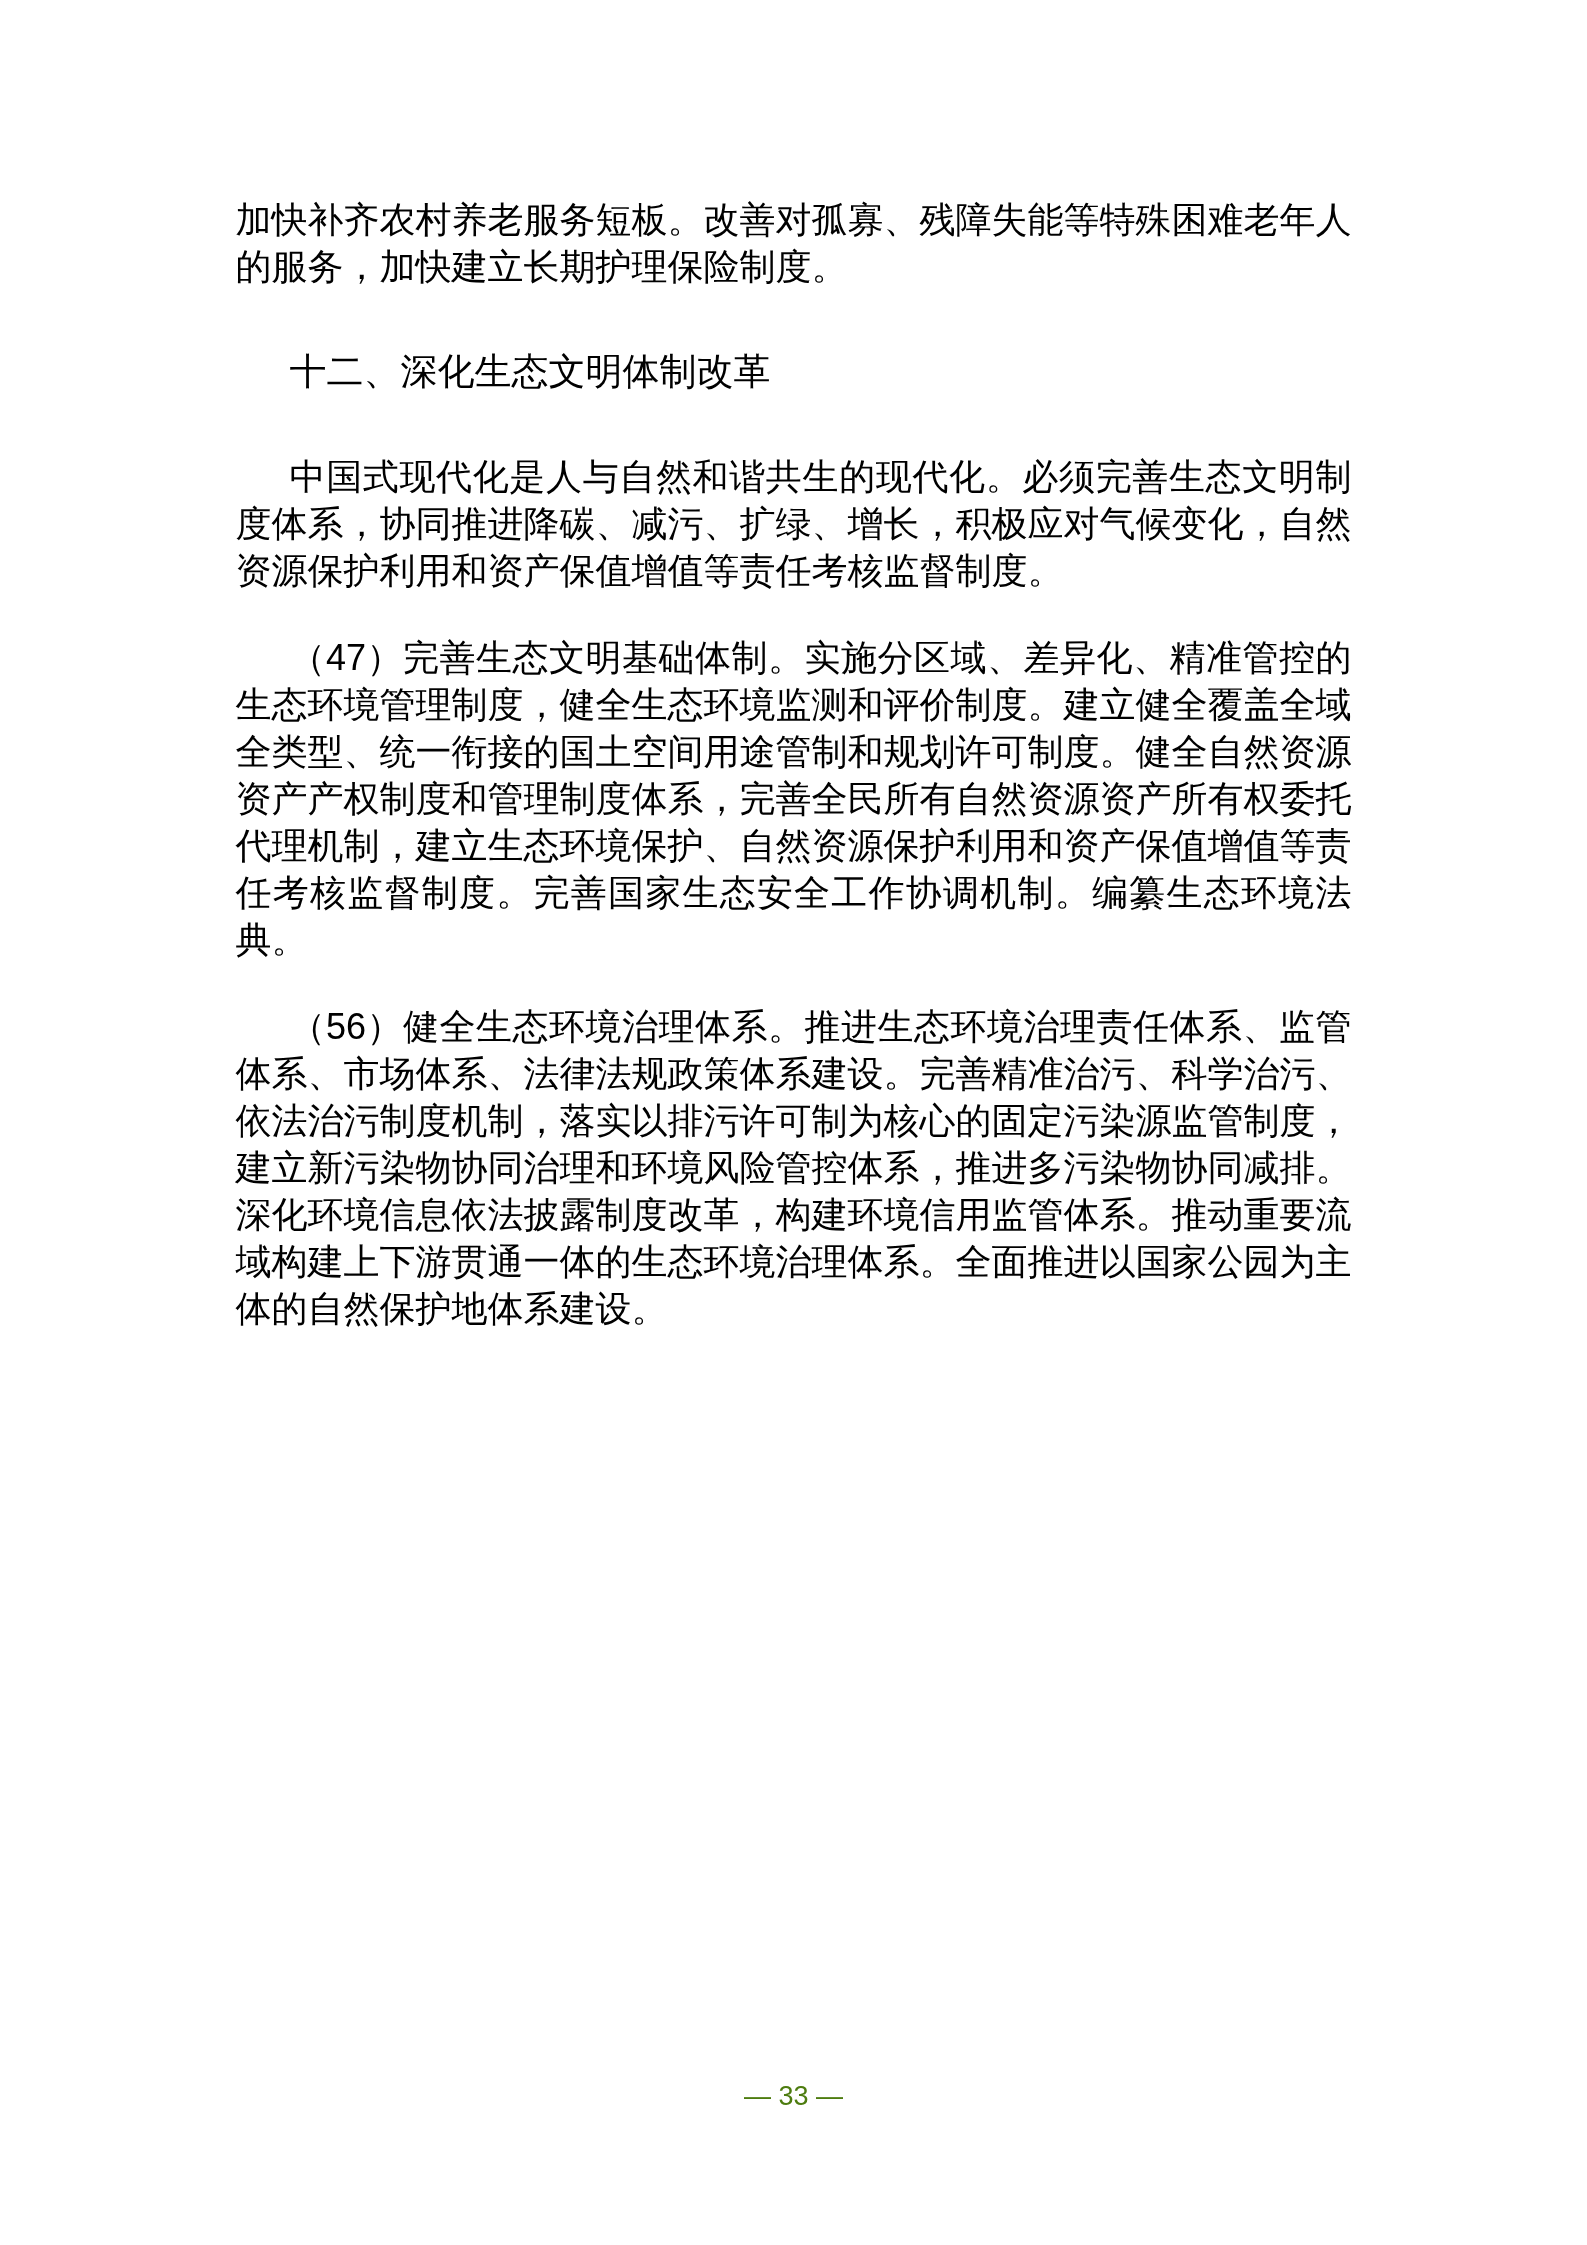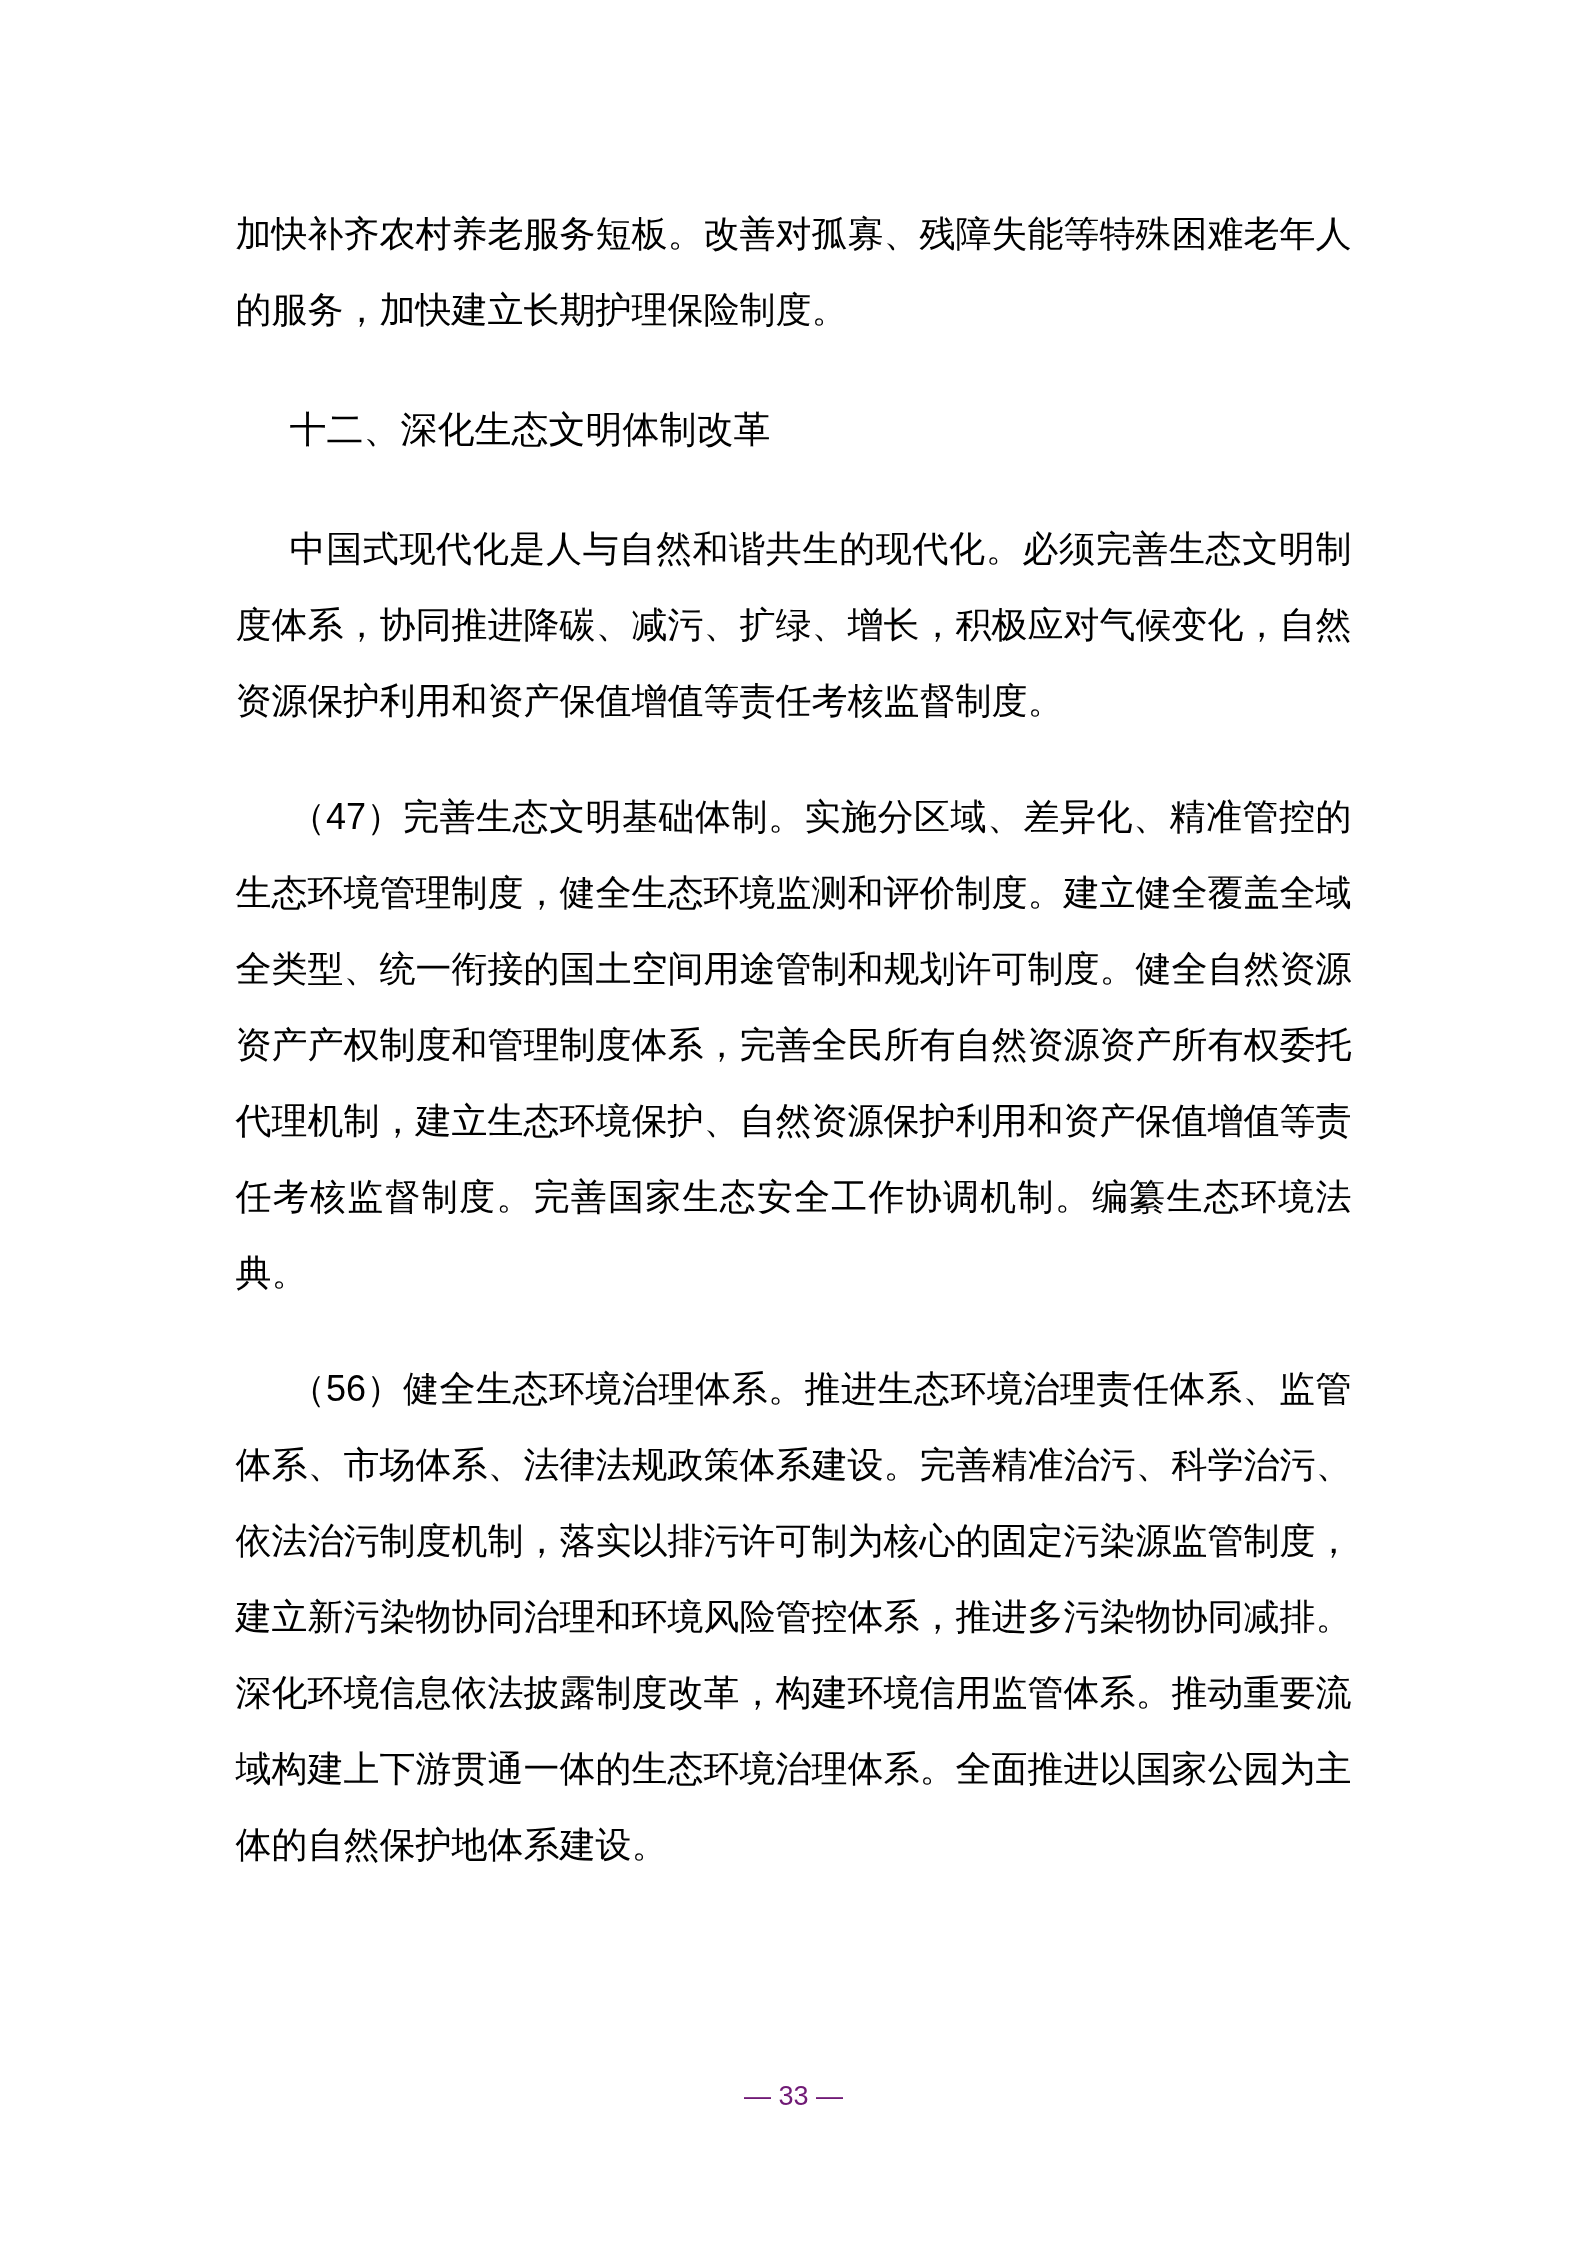--- a/index.html
+++ b/index.html
@@ -16,21 +16,21 @@
     font-family: "Liberation Sans", "DejaVu Sans", sans-serif;
     overflow: hidden;
   }
   .text-block {
     width: 1116px;
     margin: 0 auto;
     padding-top: 196px;
   }
   .para {
     font-size: 36px;
-    line-height: 76px;
+    line-height: 47px;
     text-align: justify;
     text-justify: inter-ideograph;
     margin: 0 0 40px 0;
     letter-spacing: 0;
   }
   .para.indent {
     text-indent: 54px;
   }
   .heading {
     font-size: 37px;
@@ -40,21 +40,21 @@
     text-indent: 54px;
   }
   .footer {
     position: absolute;
     top: 2080px;
     left: 0;
     width: 100%;
     text-align: center;
     font-size: 27px;
     line-height: 32px;
-    color: #701a75;
+    color: #4d7c0f;
   }
 </style>
 </head>
 <body>
 
 <div class="page">
   <div class="text-block">
     <p class="para">加快补齐农村养老服务短板。改善对孤寡、残障失能等特殊困难老年人的服务，加快建立长期护理保险制度。</p>
 
     <h2 class="heading">十二、深化生态文明体制改革</h2>

